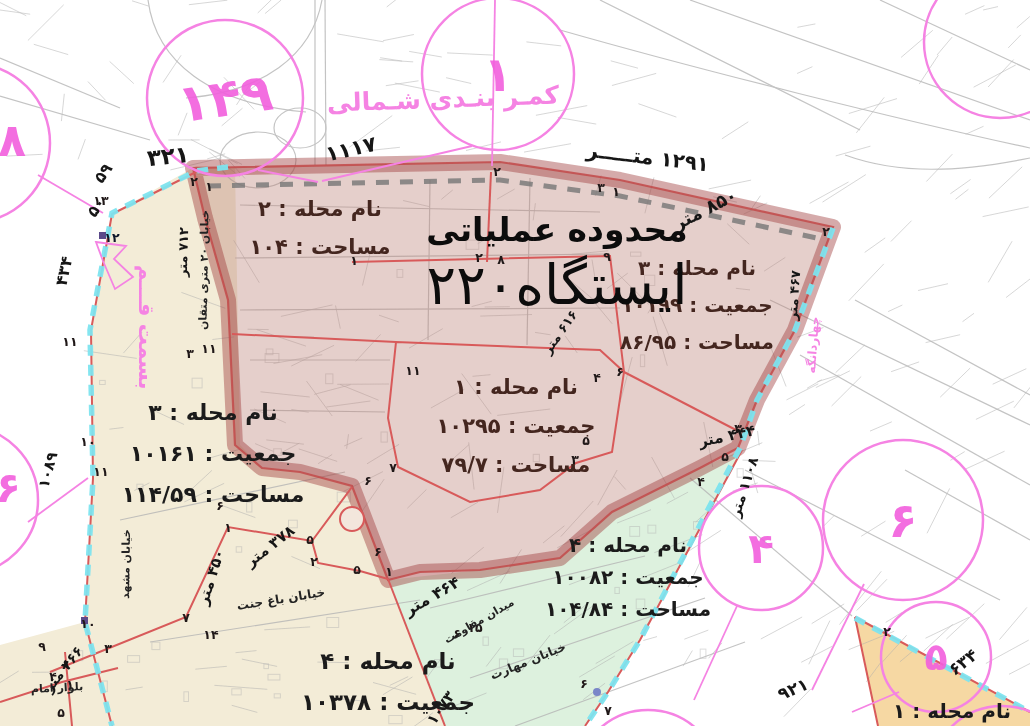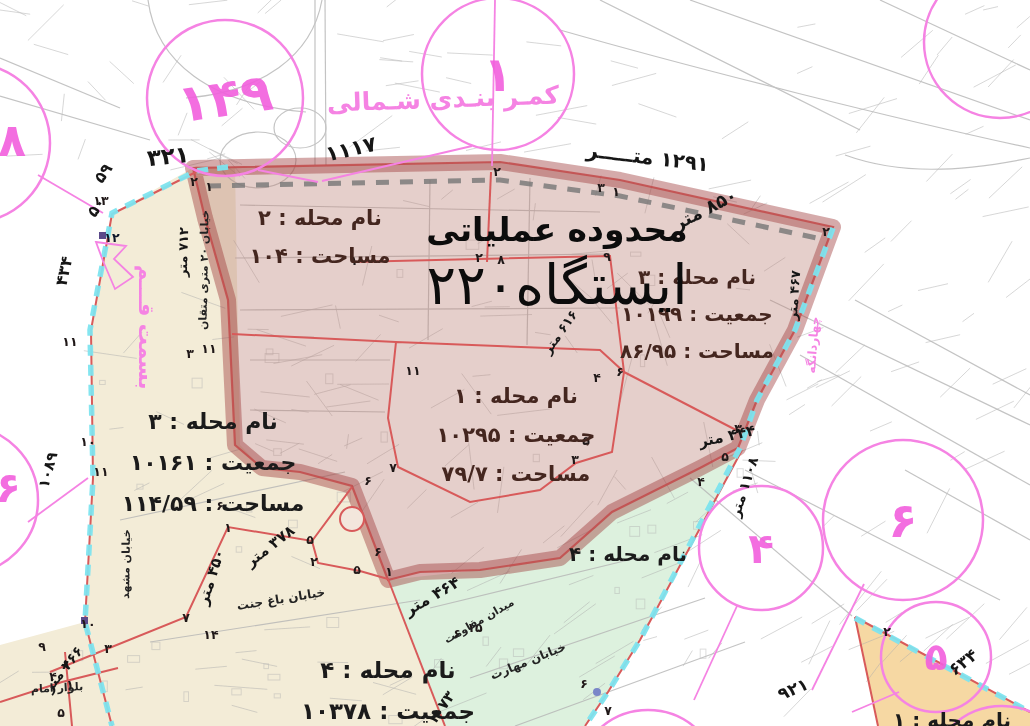--- a/index.html
+++ b/index.html
@@ -1,21 +1,21 @@
 <!DOCTYPE html>
 <html><head>
 <meta charset="utf-8">
 <style>
   html,body{margin:0;padding:0;background:#ffffff;}
   #stage{position:relative;width:1030px;height:726px;overflow:hidden;background:#ffffff;
          font-family:"DejaVu Sans",sans-serif;}
   #map-svg{position:absolute;left:0;top:0;width:1030px;height:726px;}
   #labels{position:absolute;left:0;top:0;width:1030px;height:726px;pointer-events:none;}
   .lbl{position:absolute;font-weight:700;white-space:nowrap;transform-origin:50% 50%;direction:rtl;}
-  .info-block{position:absolute;font-weight:700;direction:rtl;text-align:center;white-space:nowrap;z-index:2;margin-top:9px;}
+  .info-block{position:absolute;font-weight:700;direction:rtl;text-align:center;white-space:nowrap;z-index:2;}
   .info-block div{line-height:1;}
   #title{position:absolute;left:557px;top:210px;transform:translateX(-50%);text-align:center;
          direction:rtl;color:#0c0c0c;z-index:6;white-space:nowrap;}
   #title .t1{font-size:33px;font-weight:700;}
   #title .t2{font-size:55px;font-weight:400;margin-top:4px;}
   .vertex{z-index:1;}
   .dist{z-index:2;}
   .street{z-index:2;}
   .pinklbl{z-index:3;}
   .circnum{z-index:4;font-weight:700;}
@@ -517,20 +517,22 @@
         <div style="height: 39px; line-height: 39px;">جمعیت : ۱۰۲۹۵</div>
         <div style="height: 39px; line-height: 39px;">مساحت : ۷۹/۷</div>
       </div>
       <div class="info-block" style="left: 213px; top: 392px; transform: translateX(-50%); font-size: 22px; color: rgb(27, 27, 27);">
         <div style="height: 41px; line-height: 41px;">نام محله : ۳</div>
         <div style="height: 41px; line-height: 41px;">جمعیت : ۱۰۱۶۱</div>
         <div style="height: 41px; line-height: 41px;">مساحت : ۱۱۴/۵۹</div>
       </div>
       <div class="info-block" style="left: 628px; top: 529px; transform: translateX(-50%); font-size: 20px; color: rgb(27, 27, 27);">
         <div style="height: 32px; line-height: 32px;">نام محله : ۴</div>
+        <div style="height: 32px; line-height: 32px;">جمعیت : ۱۰۰۸۲</div>
+        <div style="height: 32px; line-height: 32px;">مساحت : ۱۰۴/۸۴</div>
       </div>
       <div class="info-block" style="left: 388px; top: 641px; transform: translateX(-50%); font-size: 23px; color: rgb(27, 27, 27);">
         <div style="height: 41px; line-height: 41px;">نام محله : ۴</div>
         <div style="height: 41px; line-height: 41px;">جمعیت : ۱۰۳۷۸</div>
         <div style="height: 41px; line-height: 41px;">مساحت : ۱۱۲</div>
       </div>
       <div class="info-block" style="left: 952px; top: 696px; transform: translateX(-50%); font-size: 20px; color: rgb(27, 27, 27);">
         <div style="height: 30px; line-height: 30px;">نام محله : ۱</div>
       </div>
       <div class="lbl circnum" style="left: 225px; top: 98px; font-size: 52px; color: rgb(242, 95, 221); transform: translate(-50%, -50%) rotate(-8deg); opacity: 0.9;">۱۴۹</div>

